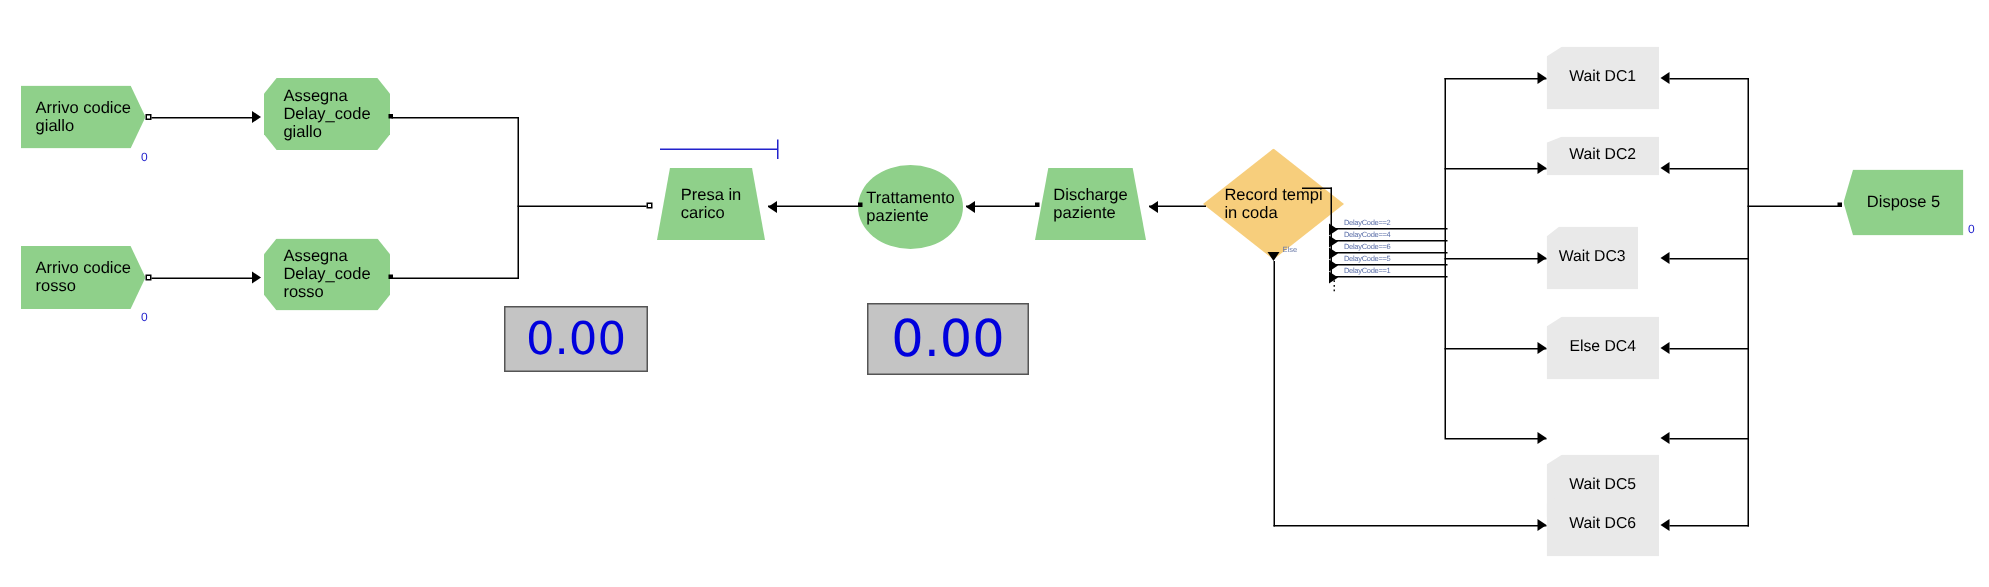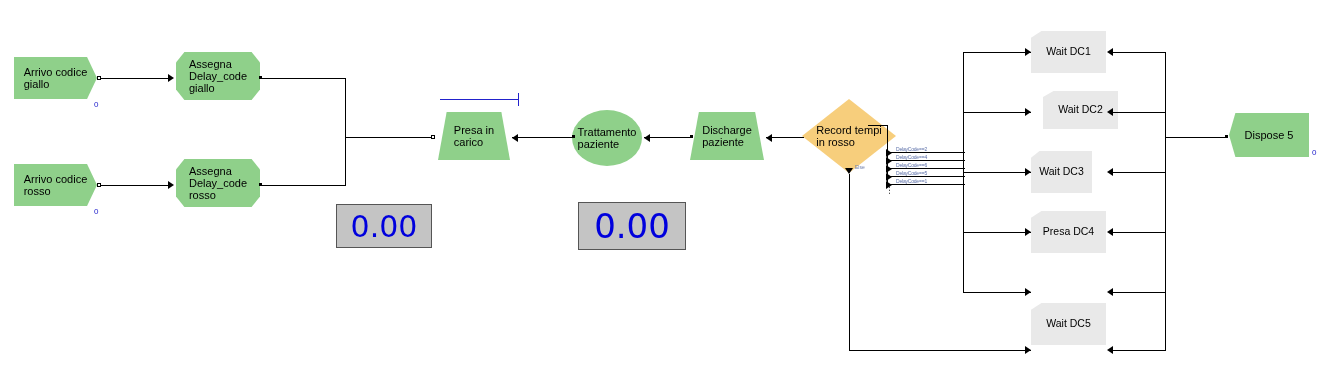--- a/index.html
+++ b/index.html
@@ -225,21 +225,21 @@
     <span class="node-label">Discharge
 paziente</span>
   </div>
 
   <div class="wire h" style="left:644px;top:137px;width:48px;"></div>
   <div class="arrow left" style="left:644px;top:134px;"></div>
   <div class="dot" style="left:690px;top:135px;"></div>
 
   <div class="diamond" style="left:802px;top:99px;width:94px;height:74px;">
     <span class="node-label">Record tempi
-in rosso</span>
+in coda</span>
   </div>
 
   <div class="wire h" style="left:766px;top:137px;width:38px;"></div>
   <div class="arrow left" style="left:766px;top:134px;"></div>
 
   <div class="arrow down" style="left:845px;top:168px;"></div>
   <div class="elselbl" style="left:855px;top:164px;">Else</div>
   <div class="wire v" style="left:849px;top:174px;height:177px;"></div>
   <div class="wire h" style="left:849px;top:350px;width:182px;"></div>
   <div class="arrow right" style="left:1025px;top:346px;"></div>
@@ -282,32 +282,35 @@
 
   <div class="wire h" style="left:963px;top:232px;width:68px;"></div>
   <div class="arrow right" style="left:1025px;top:228px;"></div>
 
   <div class="wire h" style="left:963px;top:292px;width:68px;"></div>
   <div class="arrow right" style="left:1025px;top:288px;"></div>
 
   <div class="wait" style="left:1031px;top:31px;width:75px;height:42px;">
     <span class="node-label">Wait DC1</span>
   </div>
-  <div class="wait" style="left:1031px;top:91px;width:75px;height:38px;margin-left:12px;">
+  <div class="wait" style="left:1031px;top:91px;width:75px;height:26px;">
     <span class="node-label">Wait DC2</span>
   </div>
   <div class="wait" style="left:1031px;top:151px;width:61px;height:42px;">
     <span class="node-label">Wait DC3</span>
   </div>
   <div class="wait" style="left:1031px;top:211px;width:75px;height:42px;">
-    <span class="node-label">Presa DC4</span>
+    <span class="node-label">Else DC4</span>
   </div>
   <div class="wait" style="left:1031px;top:271px;width:75px;height:42px;margin-top:32px;">
     <span class="node-label">Wait DC5</span>
   </div>
+  <div class="wait" style="left:1031px;top:329px;width:75px;height:42px;">
+    <span class="node-label">Wait DC6</span>
+  </div>
 
   <div class="wire h" style="left:1113px;top:52px;width:53px;"></div>
   <div class="arrow left" style="left:1107px;top:48px;"></div>
 
   <div class="wire h" style="left:1113px;top:112px;width:53px;"></div>
   <div class="arrow left" style="left:1107px;top:108px;"></div>
 
   <div class="wire h" style="left:1113px;top:172px;width:53px;"></div>
   <div class="arrow left" style="left:1107px;top:168px;"></div>
 

